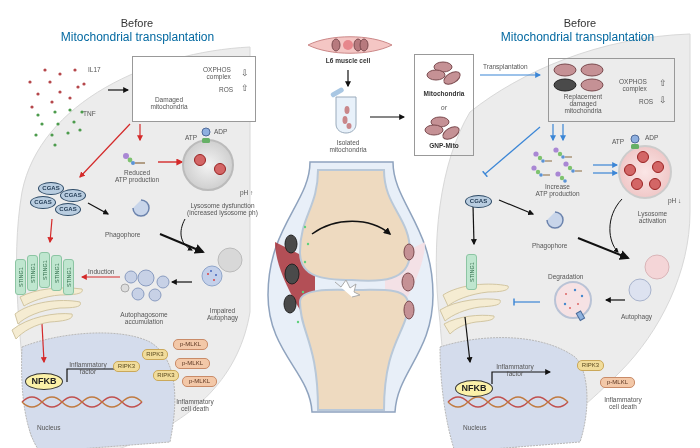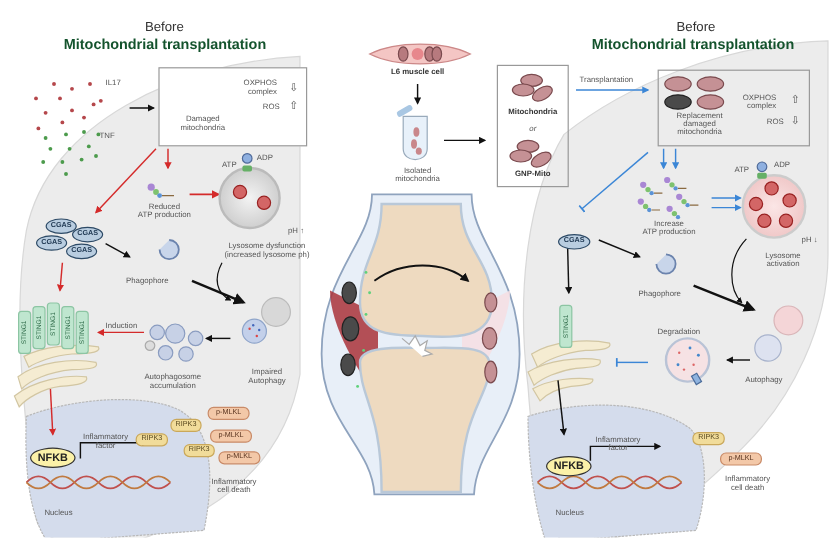--- a/index.html
+++ b/index.html
@@ -1,20 +1,20 @@
 <!DOCTYPE html>
 <html><head>
 <meta charset="utf-8">
 <style>
   html,body{margin:0;padding:0;background:#ffffff;}
   body{width:700px;height:448px;position:relative;overflow:hidden;font-family:"Liberation Sans",sans-serif;color:#333;}
   #stage{position:absolute;left:0;top:12px;width:700px;height:448px;}
   .t{position:absolute;font-family:"Liberation Sans",sans-serif;color:#444;line-height:1.05;text-align:center;white-space:nowrap;}
   .title-small{font-size:11px;color:#333;}
-  .title-big{font-size:12px;font-weight:bold;color:#14532d;}
+  .title-big{font-size:12px;font-weight:normal;color:#0369a1;}
   .lbl{font-size:6.5px;color:#555;}
   .lblb{font-size:7px;color:#333;}
   .box{position:absolute;background:#fff;border:1px solid #999;}
   .pill{position:absolute;font-size:6px;text-align:center;line-height:9px;border-radius:5px;}
   .ripk{background:#f1dc9a;border:1px solid #caa85a;color:#5a4a20;}
   .mlkl{background:#f3c8a8;border:1px solid #c98b68;color:#5a3520;}
   .nfkb{position:absolute;background:#fbf1a8;border:1.5px solid #333;border-radius:50%;font-weight:bold;font-size:9px;text-align:center;color:#222;}
   .cgas{position:absolute;background:#b9cde0;border:1.3px solid #2d4a66;border-radius:50%;font-size:6px;font-weight:bold;text-align:center;color:#1d3650;}
   .sting{position:absolute;width:9px;height:34px;background:#bfe6cf;border:1px solid #8cc5a3;border-radius:3px;}
   .sting span{position:absolute;left:50%;top:50%;transform:translate(-50%,-50%) rotate(-90deg);font-size:5.5px;color:#2e6a48;white-space:nowrap;}

